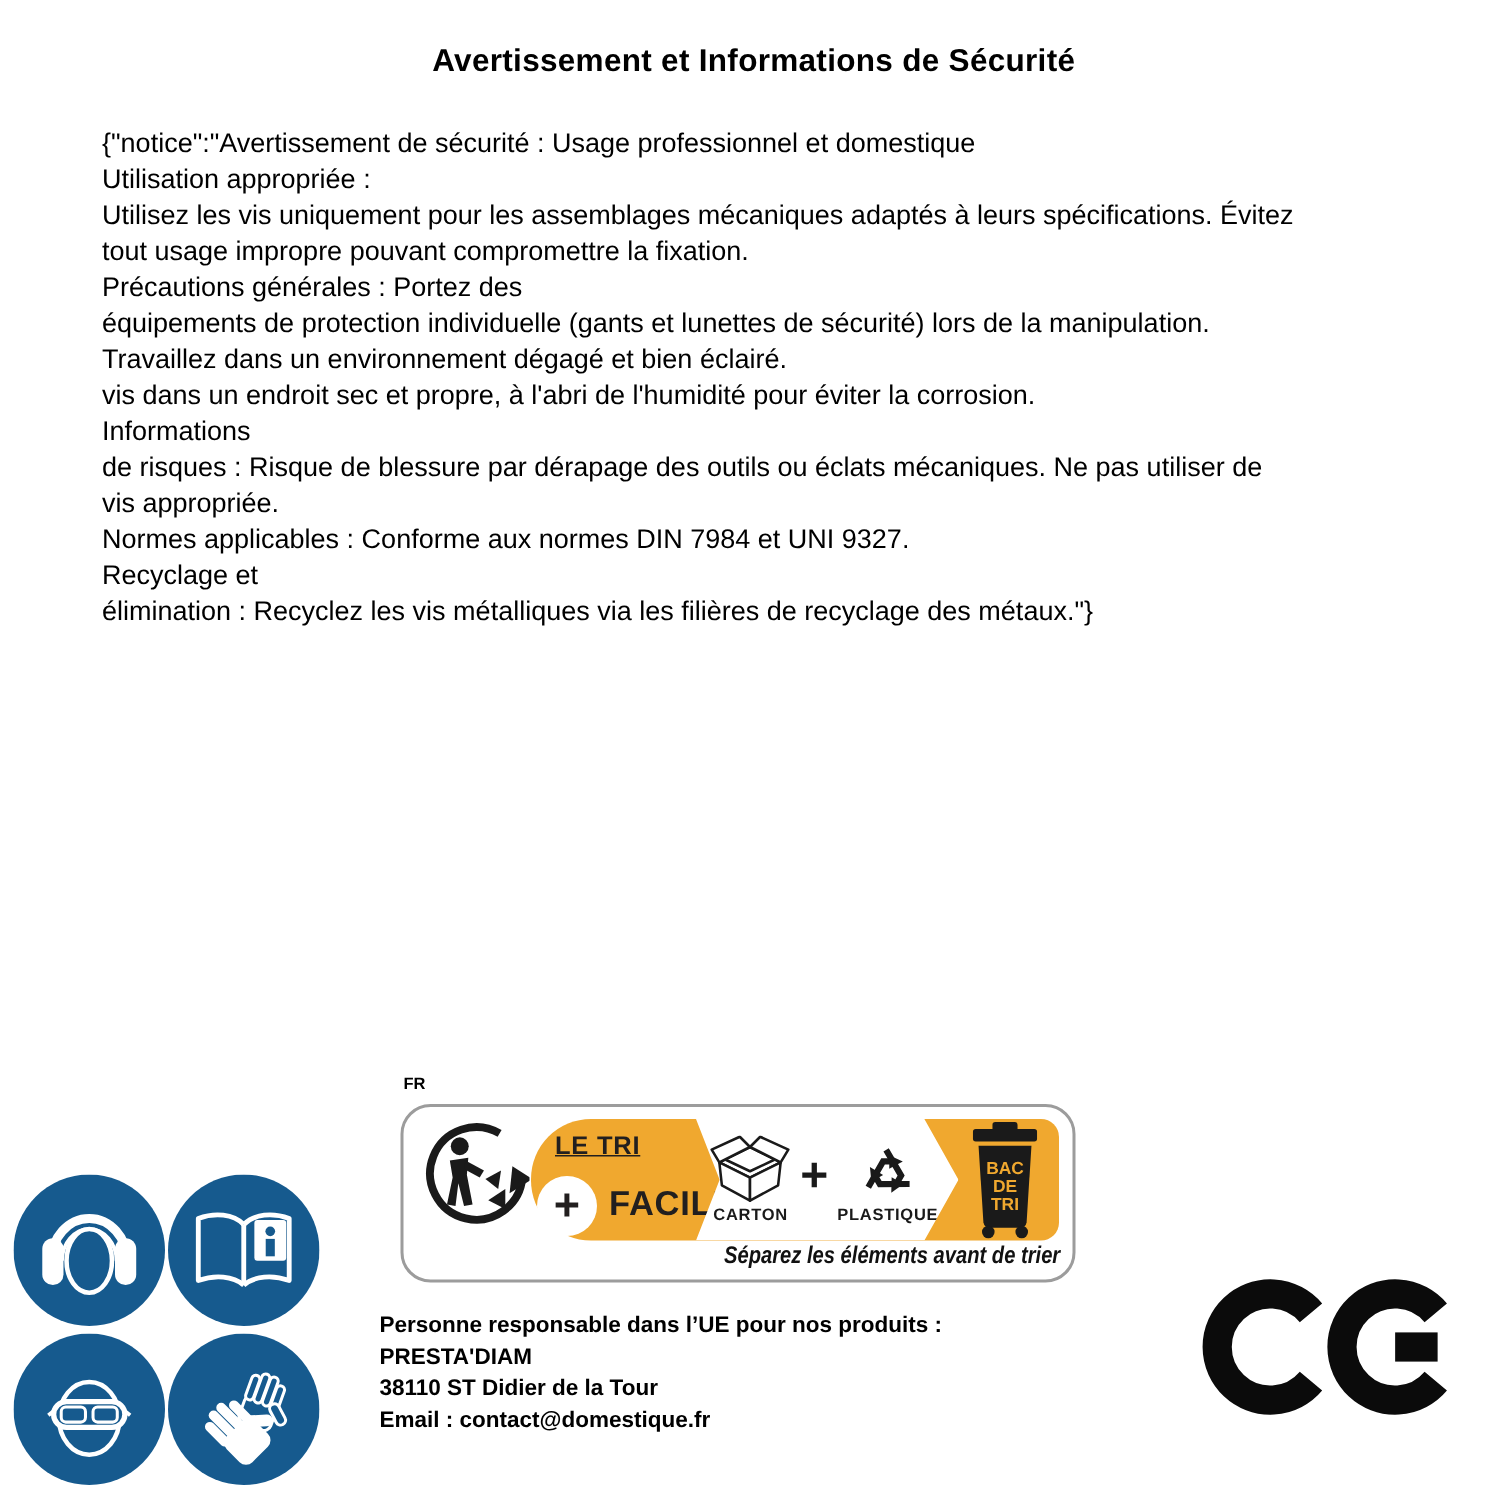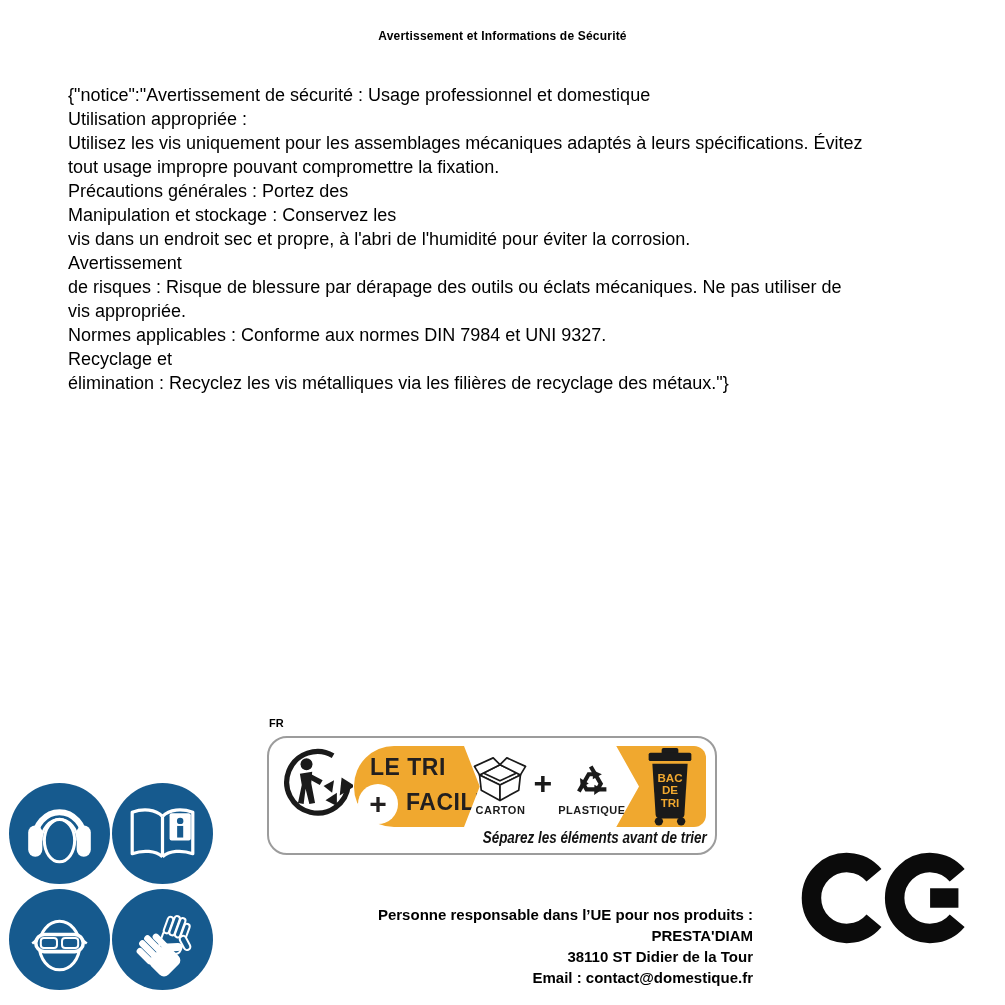--- a/index.html
+++ b/index.html
@@ -6,21 +6,21 @@
   body{
     width:1005px;height:1005px;position:relative;background:#ffffff;
     font-family:"Liberation Sans","DejaVu Sans",sans-serif;color:#000;
     overflow:hidden;
   }
   .abs{position:absolute;}
 
   
   .page-title{
     left:0;top:29px;width:1005px;text-align:center;
-    font-size:12px;font-weight:bold;letter-spacing:.2px;
+    font-size:21px;font-weight:bold;letter-spacing:.2px;
   }
 
   
   .notice{
     left:68px;top:83px;width:930px;
     font-size:18px;line-height:24px;
   }
   .notice div{white-space:nowrap;}
 
   
@@ -32,21 +32,21 @@
     left:267px;top:736px;width:450px;height:119px;
     background:#fff;border:2px solid #9c9c9c;border-radius:20px;
     box-sizing:border-box;
   }
   .triman{left:10px;top:6px;width:74px;height:84px;}
   .tri-band{
     left:85px;top:8px;width:352px;height:81px;
     border-radius:40px 12px 12px 40px;
   }
   .tri-word-top{
-    left:16px;top:8px;font-size:23px;font-weight:bold;color:#221f1f;letter-spacing:.5px;
+    left:16px;top:8px;font-size:17px;font-weight:bold;color:#221f1f;letter-spacing:.5px;text-decoration:underline;
   }
   .plus-circle{
     left:4px;top:38px;width:40px;height:40px;border-radius:50%;background:#fff;
     display:flex;align-items:center;justify-content:center;
     font-size:30px;font-weight:bold;color:#221f1f;line-height:1;
   }
   .tri-word-bottom{
     left:52px;top:43px;font-size:23px;font-weight:bold;color:#221f1f;letter-spacing:.5px;
   }
   .chevron{
@@ -59,40 +59,41 @@
   .mat-label{font-size:11px;font-weight:bold;letter-spacing:.5px;color:#1a1a1a;margin-top:1px;}
   .mat-plus{font-size:32px;font-weight:bold;color:#1a1a1a;line-height:1;margin-top:-8px;}
   .bin{left:292px;top:2px;width:48px;height:78px;}
   .tri-caption{
     right:8px;top:91px;font-size:16px;font-style:italic;font-weight:bold;
     transform:scaleX(.84);transform-origin:100% 50%;white-space:nowrap;color:#111;
   }
 
   
   .responsible{
-    left:253px;top:873px;width:500px;text-align:right;
-    font-size:15px;font-weight:bold;line-height:21px;margin-top:31px;
+    left:253px;top:873px;width:500px;text-align:left;
+    font-size:15px;font-weight:bold;line-height:21px;
   }
 
   .ce-mark{left:800px;top:842px;width:177px;height:112px;}
 </style>
 </head>
 <body>
 
 <div class="abs page-title">Avertissement et Informations de Sécurité</div>
 
 <div class="abs notice">
   <div>{"notice":"Avertissement de sécurité : Usage professionnel et domestique</div>
   <div>Utilisation appropriée :</div>
   <div>Utilisez les vis uniquement pour les assemblages mécaniques adaptés à leurs spécifications. Évitez</div>
   <div>tout usage impropre pouvant compromettre la fixation.</div>
   <div>Précautions générales : Portez des</div>
-  <div>Manipulation et stockage : Conservez les</div>
+  <div>équipements de protection individuelle (gants et lunettes de sécurité) lors de la manipulation.</div>
+  <div>Travaillez dans un environnement dégagé et bien éclairé.</div>
   <div>vis dans un endroit sec et propre, à l'abri de l'humidité pour éviter la corrosion.</div>
-  <div>Avertissement</div>
+  <div>Informations</div>
   <div>de risques : Risque de blessure par dérapage des outils ou éclats mécaniques. Ne pas utiliser de</div>
   <div>vis appropriée.</div>
   <div>Normes applicables : Conforme aux normes DIN 7984 et UNI 9327.</div>
   <div>Recyclage et</div>
   <div>élimination : Recyclez les vis métalliques via les filières de recyclage des métaux."}</div>
 </div>
 
 <svg class="abs picto" style="left:9px;top:783px;" viewBox="0 0 100 100">
   <circle cx="50" cy="50" r="50" fill="#165A8E"></circle>
   <path d="M25,57 A25,28 0 0 1 75,57" fill="none" stroke="#fff" stroke-width="6"></path>

